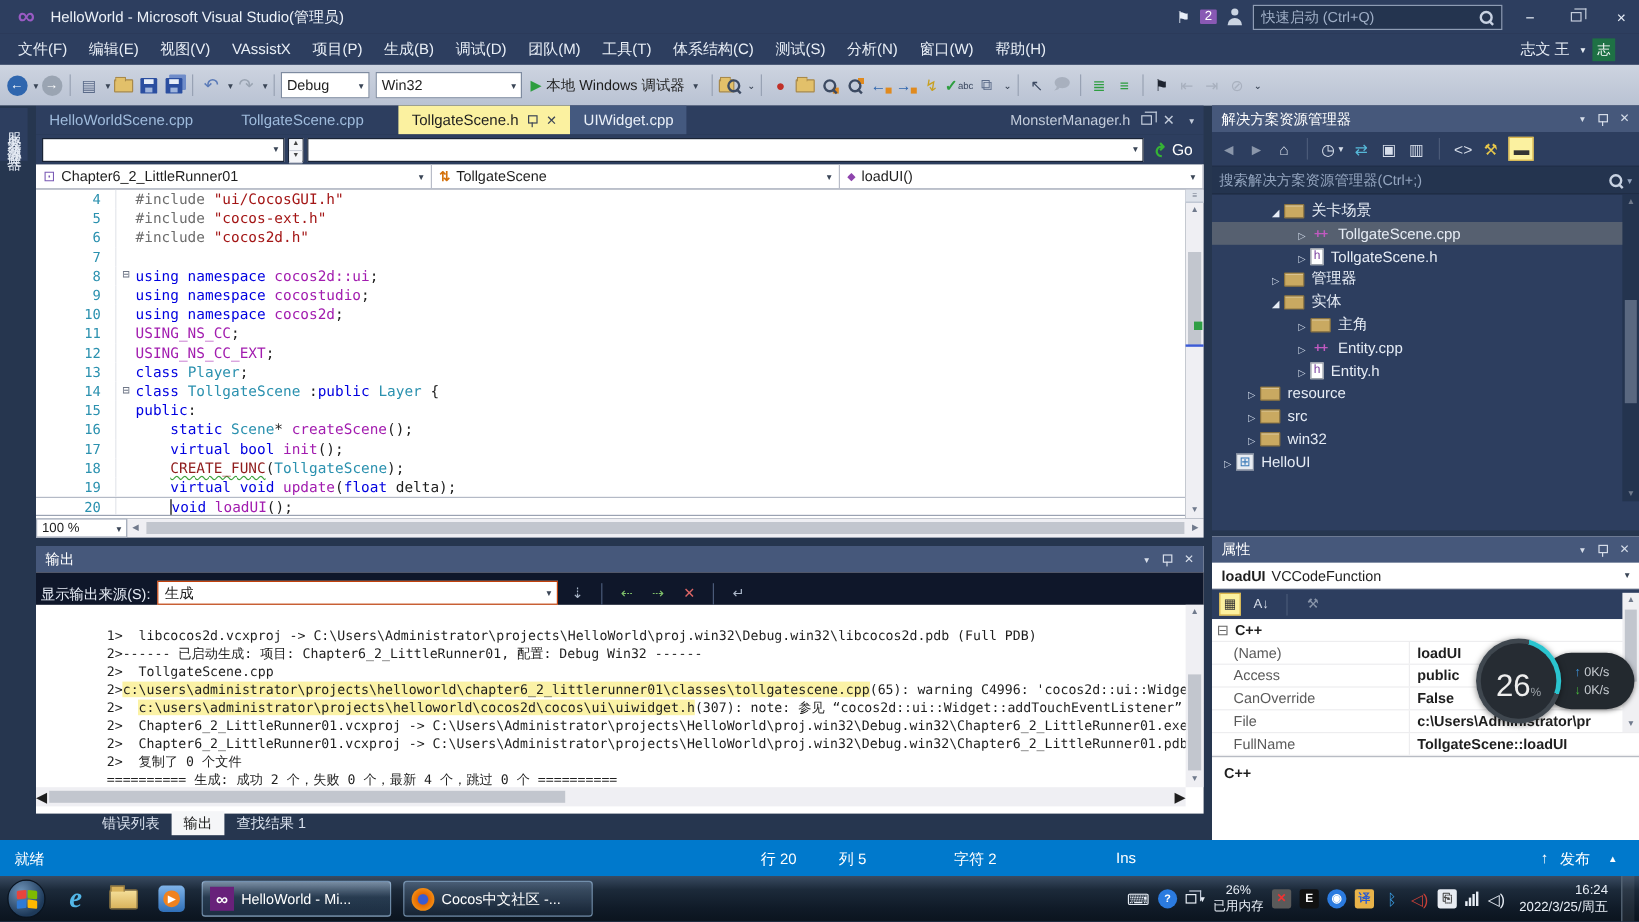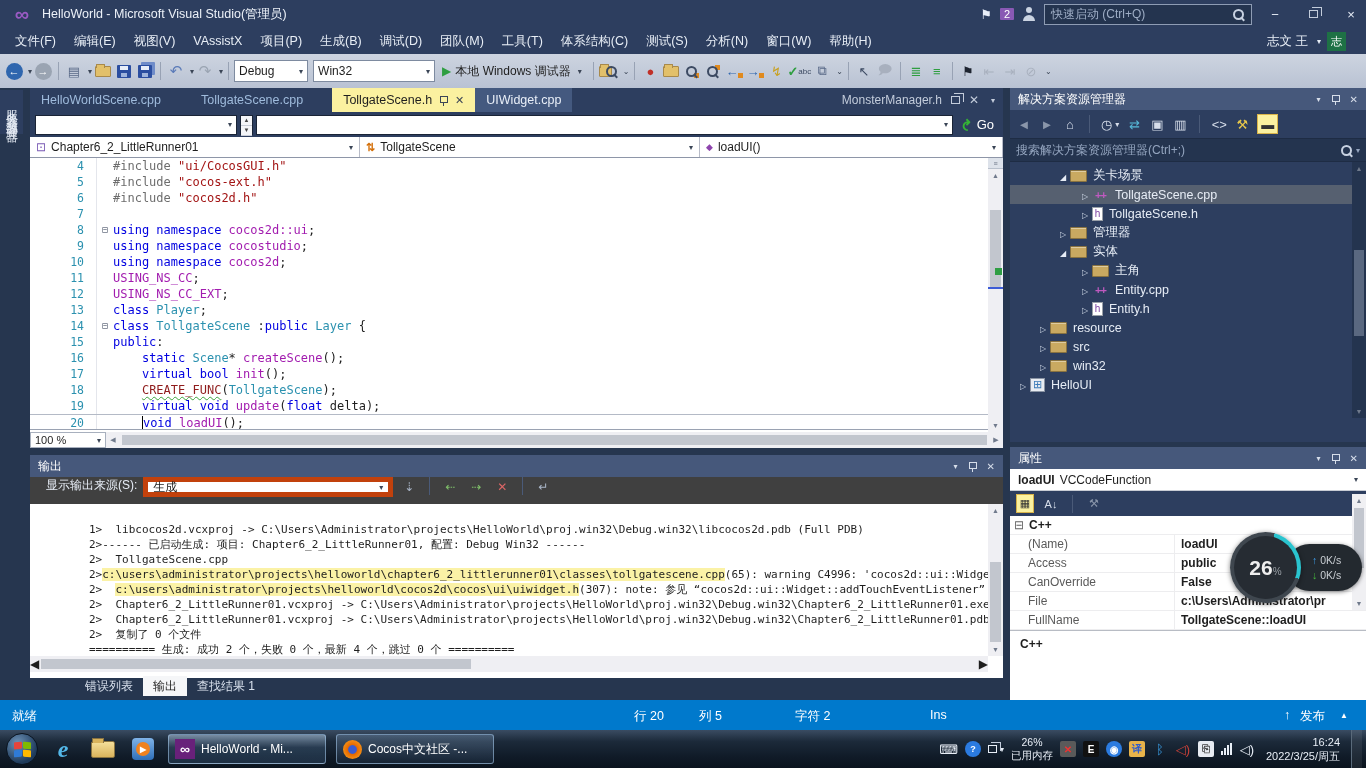--- a/index.html
+++ b/index.html
@@ -99,22 +99,22 @@
 #eblue{position:absolute;left:0;top:129px;width:15px;height:2px;background:#3C5BD6}
 
 #zoombox{position:absolute;left:30px;top:432px;width:76px;height:16px;background:#fff;border:1px solid #A8B0BE;display:flex;align-items:center;padding:0 4px;font-size:11px}
 #ehscroll{position:absolute;left:106px;top:432px;width:897px;height:16px;background:#EFEFF3;display:flex;align-items:center}
 #ehscroll .ha{width:14px;text-align:center;font-size:7px;color:#707A8C}
 #ehthumb{height:10px;background:#C2C6CE;flex:1;margin:0 2px}
 
 #output{position:absolute;left:30px;top:455px;width:973px;height:223px;background:#fff}
 .paneltitle{height:22px;background:#46587B;color:#fff;display:flex;align-items:center;padding:0 8px;font-size:12px}
 .paneltitle .ticons{margin-left:auto;display:flex;align-items:center;gap:10px;color:#D7DEEA;font-size:10px}
-#outtoolbar{height:27px;background:#404040;display:flex;align-items:flex-start;color:#E6ECF5;padding:0 16px;gap:6px;font-size:12px}
-#outcombo{width:250px;height:20px;background:#fff;color:#1E1E1E;border:5px solid #c2410c;display:flex;align-items:center;padding:0 5px}
+#outtoolbar{height:27px;background:#0f172a;display:flex;align-items:flex-end;color:#E6ECF5;padding:0 4px;gap:6px;font-size:12px}
+#outcombo{width:334px;height:20px;background:#fff;color:#1E1E1E;border:1px solid #c2410c;display:flex;align-items:center;padding:0 5px}
 .oti{width:20px;height:20px;display:flex;align-items:center;justify-content:center;font-size:12px;color:#AAB6C8}
 .oti.gn{color:#7FBF6A}.oti.rd{color:#D66}
 #outcontent{height:152px;overflow:hidden;font-family:"DejaVu Sans Mono",monospace;font-size:11px;line-height:15px;padding:3px 0 0 6px;color:#1E1E1E}
 .ol{white-space:pre;height:15px}
 .oseg.hl{background:#FBF2A6}
 #oscroll{position:absolute;right:0;top:49px;width:15px;height:152px;background:#EFEFF3}
 #othumb{position:absolute;left:2px;top:58px;width:11px;height:80px;background:#C2C6CE}
 #ohscroll{position:absolute;left:0;top:201px;width:958px;height:16px;background:#EFEFF3;display:flex;align-items:center}
 #ohthumb{height:10px;width:430px;background:#C2C6CE;margin-left:2px}
 
@@ -193,21 +193,21 @@
 #showdesk{width:11px;height:38px;border-left:1px solid #5A6A7A;background:rgba(255,255,255,.07)}
 .sigbars{display:flex;align-items:flex-end;gap:1px;height:12px}
 .sigbars i{width:2px;background:#E8EEF6}
 
 #speedwidget{position:absolute;left:1230px;top:532px;width:132px;height:72px;z-index:60}
 #swpill{position:absolute;right:0;top:12px;width:76px;height:47px;background:#23292F;border-radius:24px;color:#C8CDD2;font-size:10.5px;display:flex;flex-direction:column;justify-content:center;gap:3px;padding-left:26px;box-shadow:0 1px 4px rgba(0,0,0,.5)}
 #swpill .up b{color:#3E9BE8;font-style:normal}
 #swpill .dn b{color:#46B83C;font-style:normal}
 #swcircle{position:absolute;left:0;top:0;width:71px;height:71px;border-radius:50%;background:conic-gradient(from 15deg,#2AC4CF 0 26%,#3F474F 26% 100%);box-shadow:0 1px 5px rgba(0,0,0,.5);display:flex;align-items:center;justify-content:center}
 #swinner{width:63px;height:63px;border-radius:50%;background:#262C33;display:flex;align-items:baseline;justify-content:center;padding-top:20px;color:#EEE}
-#swinner .num{font-size:21px;font-weight:bold}
+#swinner .num{font-size:26px;font-weight:normal}
 #swinner .pct{font-size:10px;color:#9AA0A6}
 </style>
 </head>
 <body>
 
 <div id="titlebar">
   <span id="vslogo">∞</span>
   <span id="titletext">HelloWorld - Microsoft Visual Studio(管理员)</span>
   <div id="titleright">
     <span id="flagicon">⚑</span>

